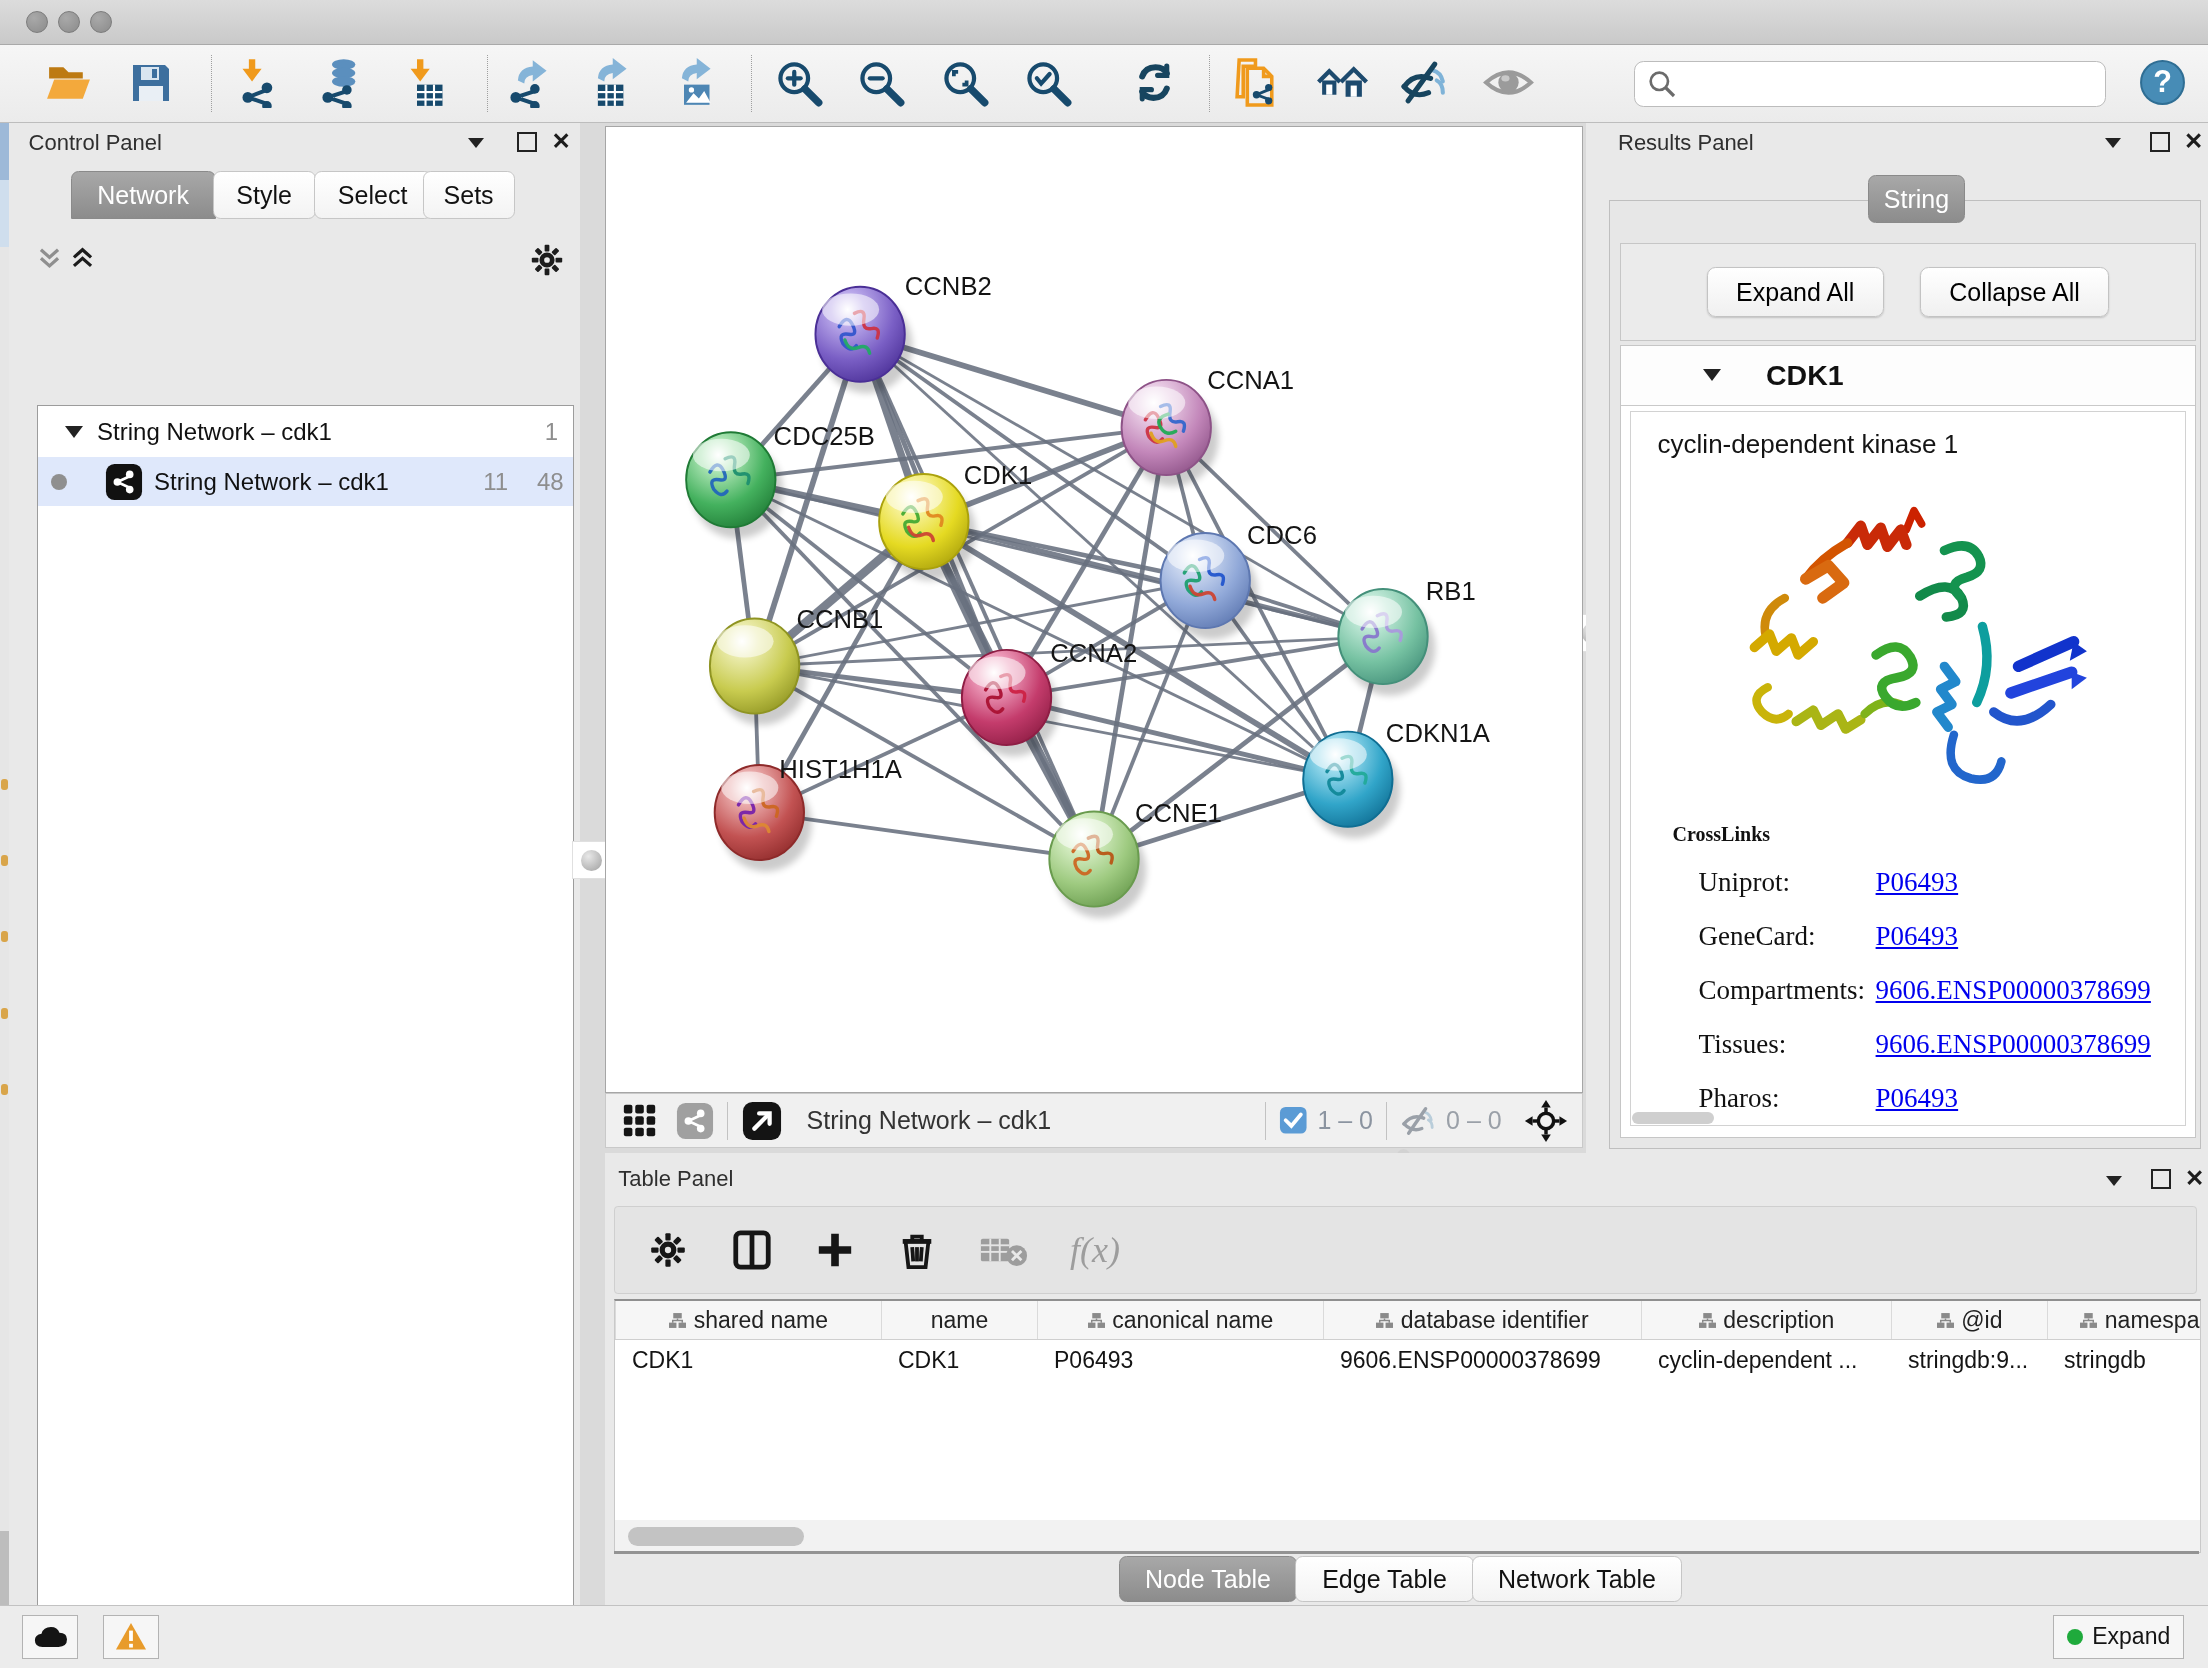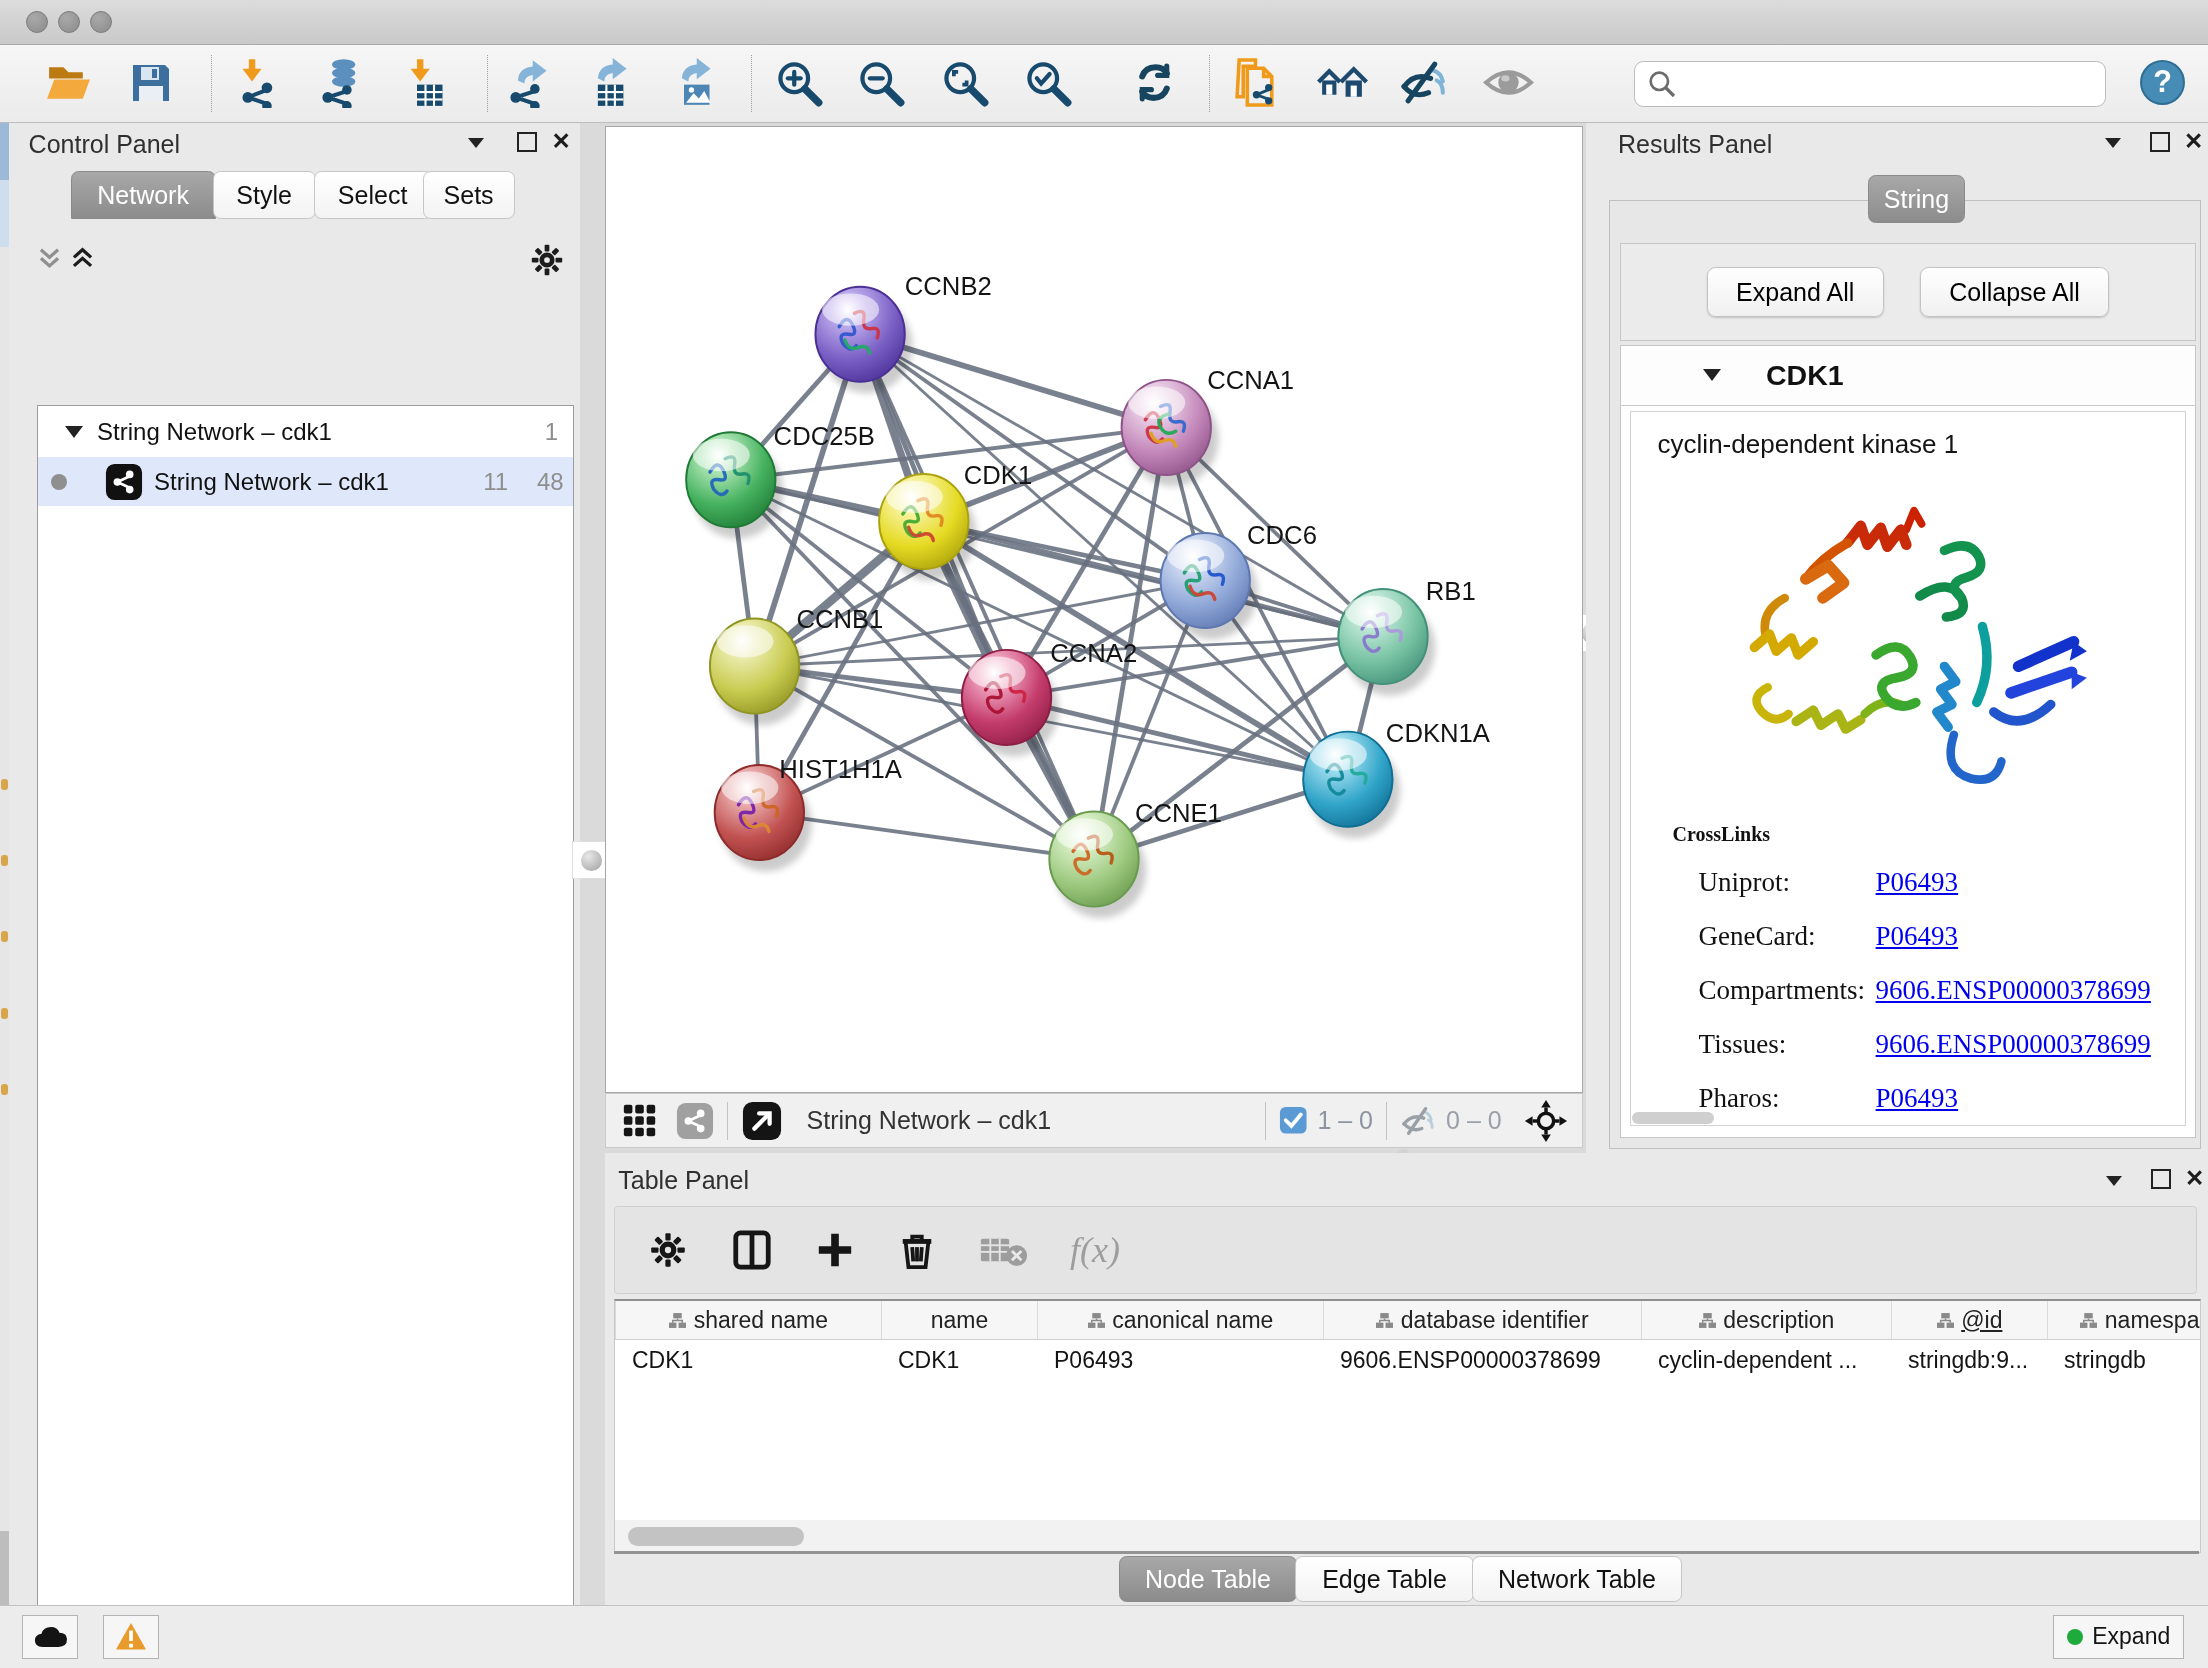--- a/index.html
+++ b/index.html
@@ -14,21 +14,21 @@
   #win-title{width:100%;text-align:center;top:8.6px;font-size:26px;color:#3f3f3f;}
   
   #toolbar{left:0;top:45px;width:2208px;height:77px;background:linear-gradient(#f6f6f6,#ebebeb);
            border-bottom:1px solid #bdbdbd;}
   .tbtn{top:11.4px;width:53px;height:53px;display:flex;align-items:center;justify-content:center;}
   .tsep{top:9.5px;width:0;height:57px;border-left:1.9px dotted #9f9f9f;}
   #search-wrap{left:1634px;top:16px;width:470px;height:44px;background:#fff;border:1.9px solid #bcbcbc;
                border-radius:9.5px;display:flex;align-items:center;}
   #search-input{border:none;outline:none;font-size:23px;flex:1;background:transparent;height:38px;}
   
-  .panel-title{font-size:25px;color:#2f2f2f;}
+  .panel-title{font-size:22px;color:#2f2f2f;}
   .win-ico{font-size:23px;color:#1c1c1c;line-height:1;}
   .sq-ico{width:16px;height:16px;border:2.4px solid #222;}
   .tri-down{width:0;height:0;border-left:8.6px solid transparent;border-right:8.6px solid transparent;
             border-top:10.5px solid #222;}
   .tab{display:flex;align-items:center;justify-content:center;font-size:25px;color:#111;
        background:linear-gradient(#ffffff,#f3f3f3);border:1px solid #c6c6c6;border-radius:7.6px;}
   .tab.active{background:linear-gradient(#a8a8a8,#8c8c8c);color:#fff;border-color:#8a8a8a;}
   
   #ctl-list{left:28.5px;top:282px;width:535px;height:1286px;background:#fff;border:1.9px solid #9c9c9c;}
   .ctl-row{position:absolute;left:0;width:100%;height:49px;display:flex;align-items:center;}
@@ -786,21 +786,21 @@
             <rect x="4" y="1" width="8" height="5"></rect>
             <rect x="0" y="10" width="7" height="5"></rect>
             <rect x="9" y="10" width="7" height="5"></rect>
           </g>
           <g stroke="#8a8a8a" stroke-width="1.4" fill="none">
             <path d="M8 6v2M3.5 10V8h9v2"></path>
           </g>
         </svg>
         <span>description</span>
       </div>
-      <div class="th" style="width: 156px; text-decoration: underline;">
+      <div class="th" style="width: 156px;">
         <svg width="17" height="17" viewBox="0 0 16 16">
           <g fill="#8a8a8a">
             <rect x="4" y="1" width="8" height="5"></rect>
             <rect x="0" y="10" width="7" height="5"></rect>
             <rect x="9" y="10" width="7" height="5"></rect>
           </g>
           <g stroke="#8a8a8a" stroke-width="1.4" fill="none">
             <path d="M8 6v2M3.5 10V8h9v2"></path>
           </g>
         </svg>

